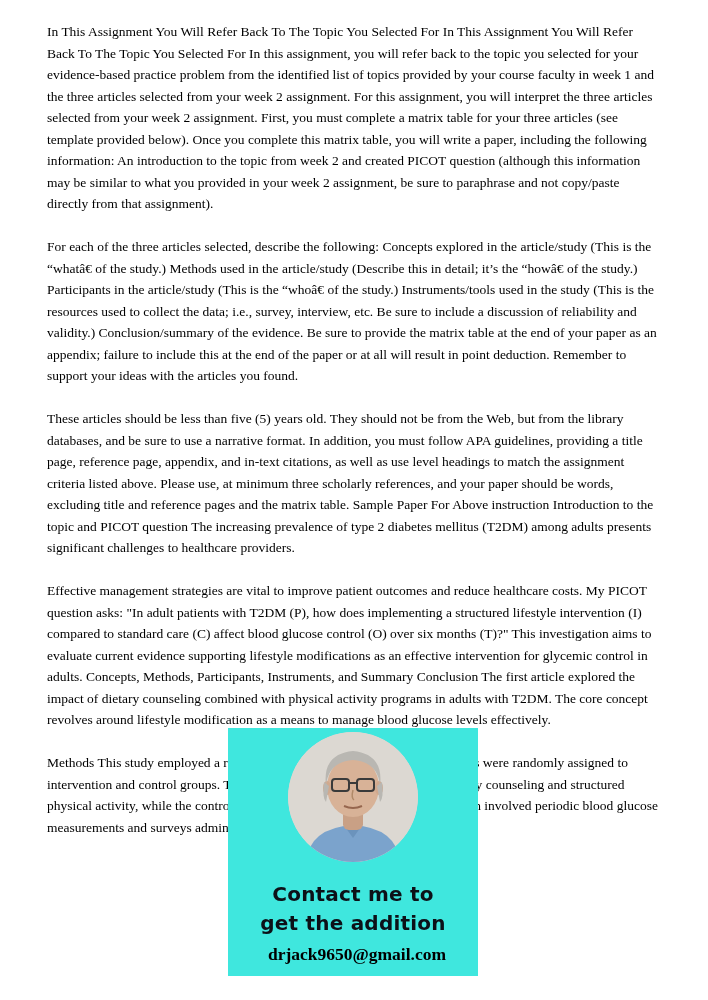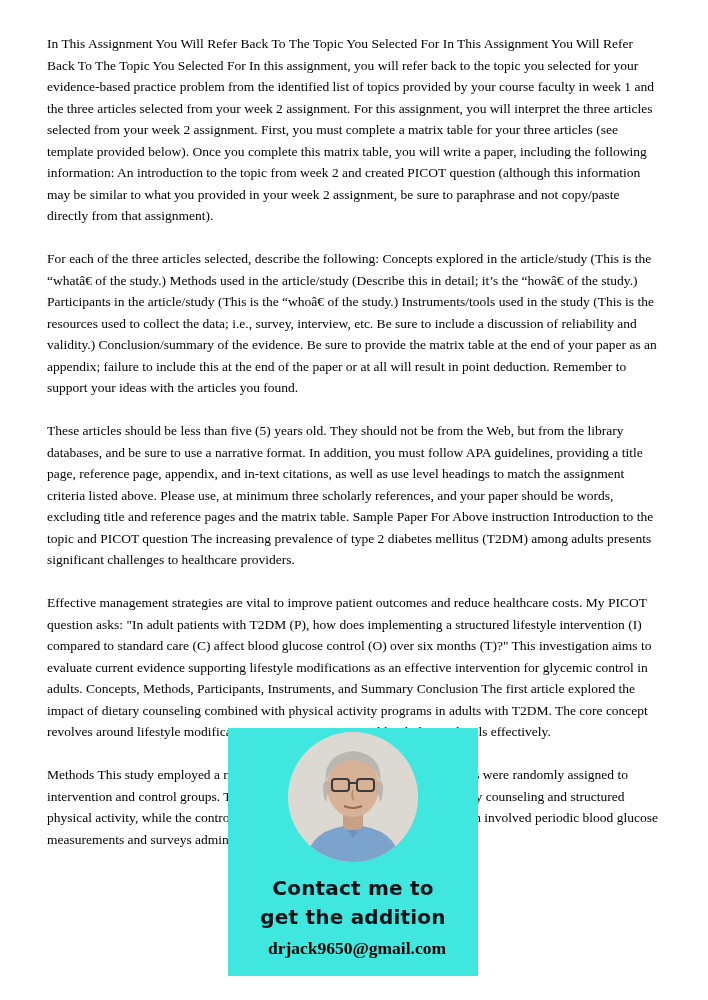--- a/index.html
+++ b/index.html
@@ -6,21 +6,21 @@
   html, body { width: 708px; height: 1000px; }
   body {
     background: #ffffff;
     position: relative;
     overflow: hidden;
     font-family: "Liberation Serif", serif;
   }
   .doc {
     position: absolute;
     left: 47px;
-    top: 33px;
+    top: 21px;
     width: 613px;
     color: #000000;
     font-size: 13.5px;
     line-height: 21.5px;
     text-align: left;
   }
   .doc p { margin: 0 0 21.5px 0; }
 
   .overlay {
     position: absolute;
@@ -42,21 +42,21 @@
   }
   .avatar svg { display: block; }
   .contact-line {
     font-family: "DejaVu Sans", sans-serif;
     font-weight: 700;
     font-size: 20px;
     line-height: 29px;
     color: #0c1118;
     letter-spacing: 0.2px;
   }
-  .contact-block { margin-top: 12px; }
+  .contact-block { margin-top: 18px; }
   .email {
     font-family: "Liberation Serif", serif;
     font-weight: 700;
     font-size: 17.5px;
     line-height: 22px;
     margin-top: 5px;
     color: #000000;
     padding-left: 8px;
   }
 </style>

